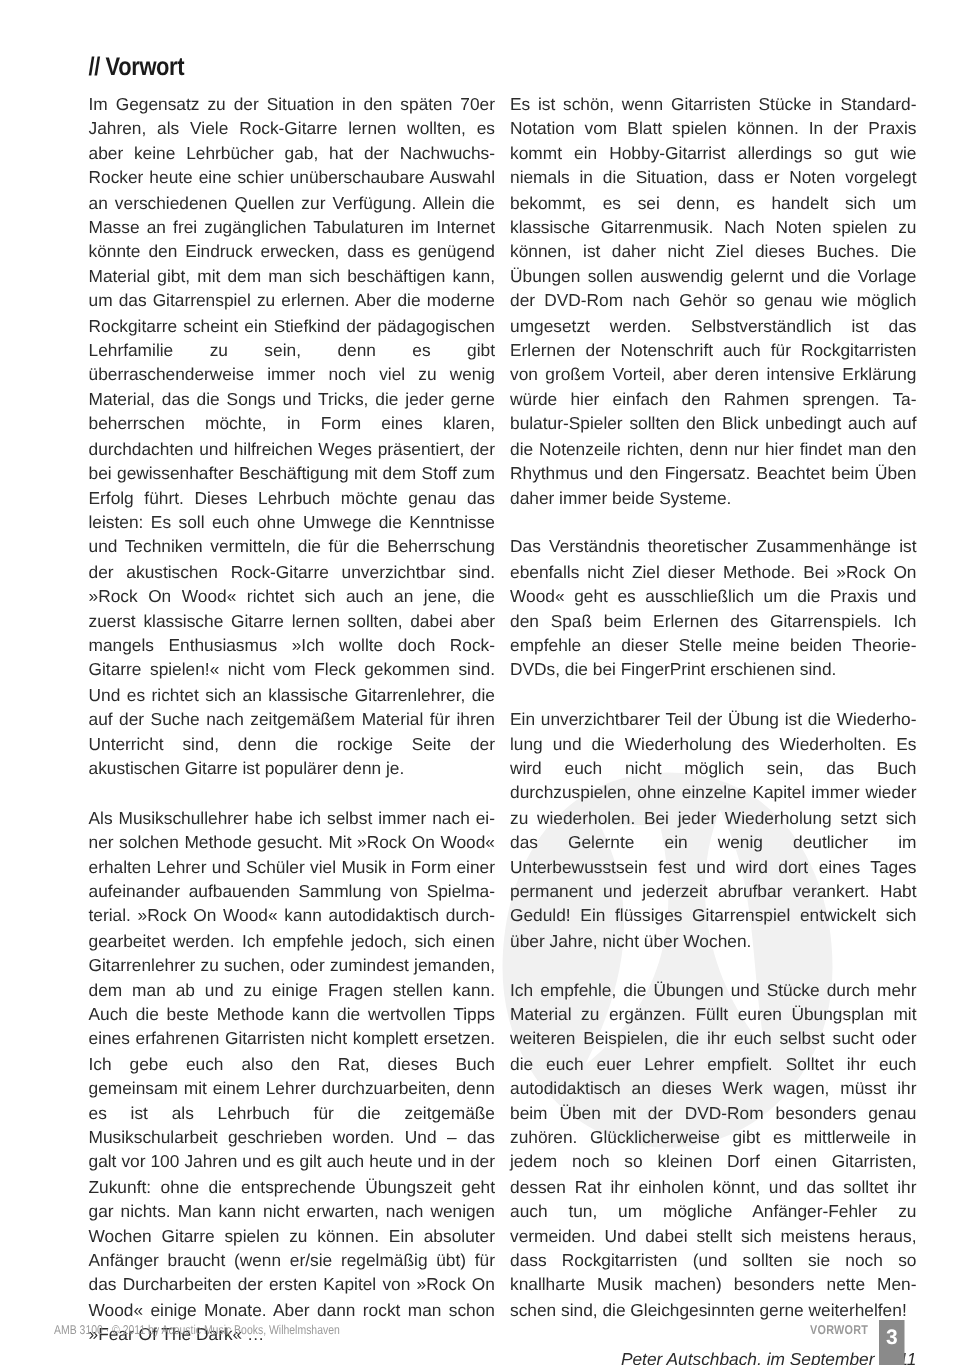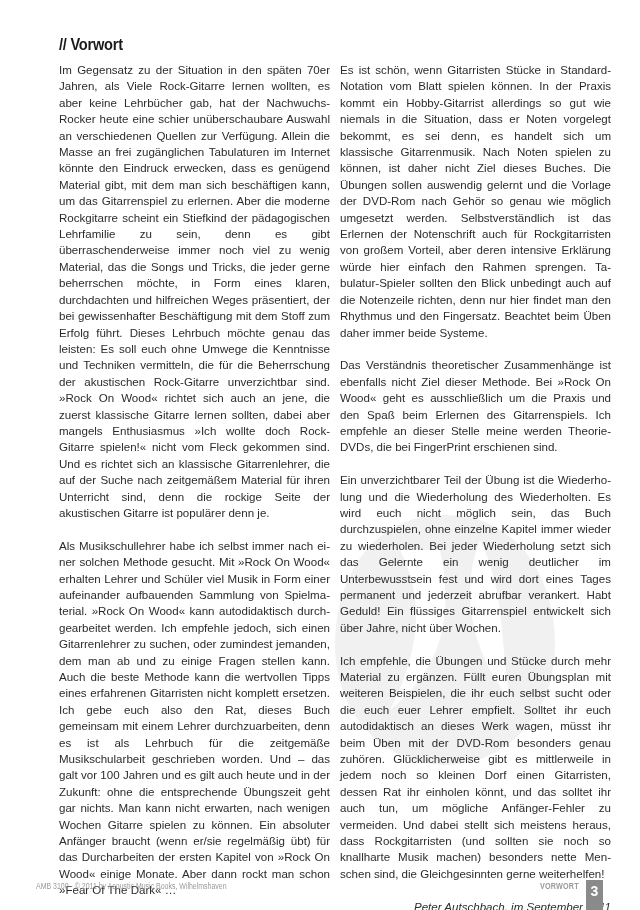--- a/index.html
+++ b/index.html
@@ -46,21 +46,21 @@
 
 <h1 class="title">// Vorwort</h1>
 
 <div class="col left">
   <p>Im Gegensatz zu der Situation in den späten 70er Jah­ren, als Viele Rock-Gitarre lernen wollten, es aber kei­ne Lehrbücher gab, hat der Nachwuchs-Rocker heute eine schier unüberschaubare Auswahl an verschiede­nen Quellen zur Verfügung. Allein die Masse an frei zugänglichen Tabulaturen im Internet könnte den Eindruck erwecken, dass es genügend Material gibt, mit dem man sich beschäftigen kann, um das Gitar­renspiel zu erlernen. Aber die moderne Rockgitarre scheint ein Stiefkind der pädagogischen Lehrfamilie zu sein, denn es gibt überraschenderweise immer noch viel zu wenig Material, das die Songs und Tricks, die jeder gerne beherrschen möchte, in Form eines klaren, durchdachten und hilfreichen Weges präsen­tiert, der bei gewissenhafter Beschäftigung mit dem Stoff zum Erfolg führt. Dieses Lehrbuch möchte genau das leisten: Es soll euch ohne Umwege die Kenntnisse und Techniken vermitteln, die für die Beherrschung der akustischen Rock-Gitarre unverzichtbar sind. »Rock On Wood« richtet sich auch an jene, die zuerst klassische Gitarre lernen sollten, dabei aber mangels Enthusiasmus »Ich wollte doch Rock-Gitarre spielen!« nicht vom Fleck gekommen sind. Und es richtet sich an klassische Gitarrenlehrer, die auf der Suche nach zeitgemäßem Material für ihren Unterricht sind, denn die rockige Seite der akustischen Gitarre ist populärer denn je.</p>
   <p>Als Musikschullehrer habe ich selbst immer nach ei­ner solchen Methode gesucht. Mit »Rock On Wood« erhalten Lehrer und Schüler viel Musik in Form einer aufeinander aufbauenden Sammlung von Spielma­terial. »Rock On Wood« kann autodidaktisch durch­gearbeitet werden. Ich empfehle jedoch, sich einen Gitarrenlehrer zu suchen, oder zumindest jemanden, dem man ab und zu einige Fragen stellen kann. Auch die beste Methode kann die wertvollen Tipps eines erfahrenen Gitarristen nicht komplett ersetzen. Ich gebe euch also den Rat, dieses Buch gemeinsam mit einem Lehrer durchzuarbeiten, denn es ist als Lehr­buch für die zeitgemäße Musikschularbeit geschrie­ben worden. Und – das galt vor 100 Jahren und es gilt auch heute und in der Zukunft: ohne die entspre­chende Übungszeit geht gar nichts. Man kann nicht erwarten, nach wenigen Wochen Gitarre spielen zu können. Ein absoluter Anfänger braucht (wenn er/sie regelmäßig übt) für das Durcharbeiten der ersten Ka­pitel von »Rock On Wood« einige Monate. Aber dann rockt man schon »Fear Of The Dark« …</p>
 </div>
 
 <div class="col right">
   <p>Es ist schön, wenn Gitarristen Stücke in Standard-No­tation vom Blatt spielen können. In der Praxis kommt ein Hobby-Gitarrist allerdings so gut wie niemals in die Situation, dass er Noten vorgelegt bekommt, es sei denn, es handelt sich um klassische Gitarrenmu­sik. Nach Noten spielen zu können, ist daher nicht Ziel dieses Buches. Die Übungen sollen auswendig gelernt und die Vorlage der DVD-Rom nach Gehör so genau wie möglich umgesetzt werden. Selbstverständlich ist das Erlernen der Notenschrift auch für Rockgitar­risten von großem Vorteil, aber deren intensive Erklä­rung würde hier einfach den Rahmen sprengen. Ta­bulatur-Spieler sollten den Blick unbedingt auch auf die Notenzeile richten, denn nur hier findet man den Rhythmus und den Fingersatz. Beachtet beim Üben daher immer beide Systeme.</p>
-  <p>Das Verständnis theoretischer Zusammenhänge ist ebenfalls nicht Ziel dieser Methode. Bei »Rock On Wood« geht es ausschließlich um die Praxis und den Spaß beim Erlernen des Gitarrenspiels. Ich empfehle an dieser Stelle meine werden Theorie-DVDs, die bei FingerPrint erschienen sind.</p>
+  <p>Das Verständnis theoretischer Zusammenhänge ist ebenfalls nicht Ziel dieser Methode. Bei »Rock On Wood« geht es ausschließlich um die Praxis und den Spaß beim Erlernen des Gitarrenspiels. Ich empfehle an dieser Stelle meine beiden Theorie-DVDs, die bei FingerPrint erschienen sind.</p>
   <p>Ein unverzichtbarer Teil der Übung ist die Wiederho­lung und die Wiederholung des Wiederholten. Es wird euch nicht möglich sein, das Buch durchzuspielen, ohne einzelne Kapitel immer wieder zu wiederholen. Bei jeder Wiederholung setzt sich das Gelernte ein wenig deutlicher im Unterbewusstsein fest und wird dort eines Tages permanent und jederzeit abrufbar verankert. Habt Geduld! Ein flüssiges Gitarrenspiel entwickelt sich über Jahre, nicht über Wochen.</p>
   <p>Ich empfehle, die Übungen und Stücke durch mehr Material zu ergänzen. Füllt euren Übungsplan mit weiteren Beispielen, die ihr euch selbst sucht oder die euch euer Lehrer empfielt. Solltet ihr euch autodidak­tisch an dieses Werk wagen, müsst ihr beim Üben mit der DVD-Rom besonders genau zuhören. Glücklicher­weise gibt es mittlerweile in jedem noch so kleinen Dorf einen Gitarristen, dessen Rat ihr einholen könnt, und das solltet ihr auch tun, um mögliche Anfänger-Fehler zu vermeiden. Und dabei stellt sich meistens heraus, dass Rockgitarristen (und sollten sie noch so knallharte Musik machen) besonders nette Men­schen sind, die Gleichgesinnten gerne weiterhelfen!</p>
   <p class="signature">Peter Autschbach, im September 2011</p>
 </div>
 
 <div class="footer-left">AMB 3100 · © 2011 by Acoustic Music Books, Wilhelmshaven</div>
 <div class="footer-right">VORWORT</div>
 <div class="page-box">3</div>
 
 </body></html>

